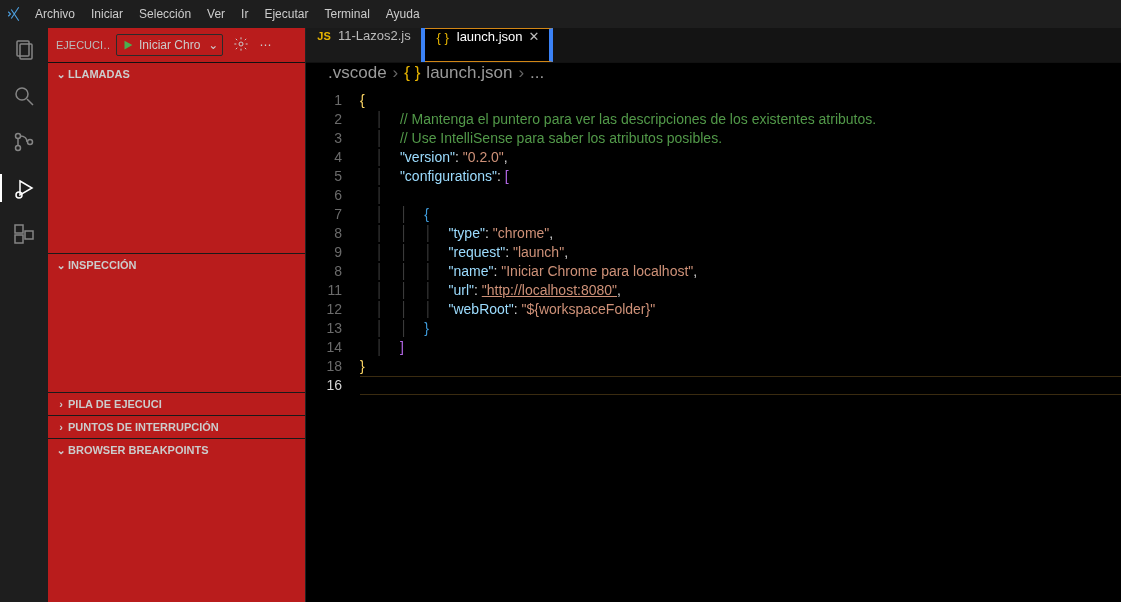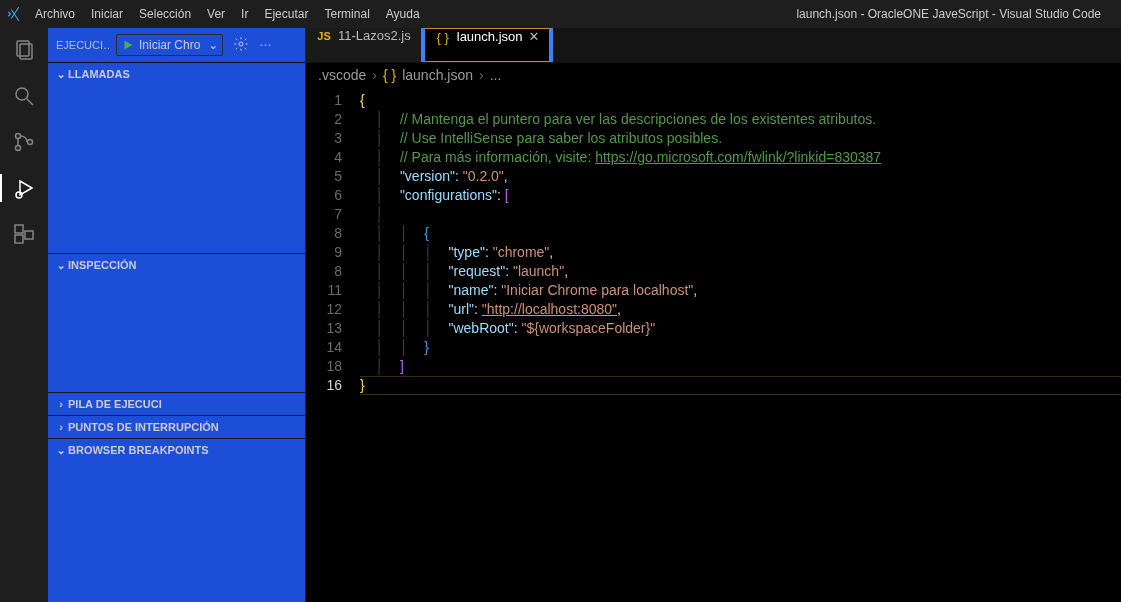--- a/index.html
+++ b/index.html
@@ -9,21 +9,21 @@
 .menu{display:flex;gap:2px}
 .menu span{padding:2px 7px;cursor:pointer}
 .title-center{flex:1;text-align:right;padding-right:14px;color:#ccc;font-size:12px}
 
 .main{display:flex;height:calc(100% - 28px)}
 .activitybar{width:48px;background:#1e1e1e;display:flex;flex-direction:column;align-items:center;padding-top:8px;gap:18px}
 .activitybar .ab-item{color:#858585;cursor:pointer;display:flex;align-items:center;justify-content:center;height:28px;width:48px}
 .activitybar .ab-item.active{color:#fff;border-left:2px solid #fff;padding-left:0}
 .activitybar svg{width:24px;height:24px}
 
-.sidebar{width:258px;background:#1d4ed8;border-right:1px solid #222;display:flex;flex-direction:column}
+.sidebar{width:258px;background:#b91c1c;border-right:1px solid #222;display:flex;flex-direction:column}
 .sb-header{height:35px;display:flex;align-items:center;padding:0 8px;gap:6px;border-bottom:1px solid #111}
 .sb-title{color:#bbb;font-size:11px;flex:0 0 auto;overflow:hidden;white-space:nowrap;width:54px}
 .launch-select{display:flex;align-items:center;border:1px solid #2b2b2b;height:22px;border-radius:2px}
 .play{color:#4caf50;padding:0 4px;display:flex;align-items:center}
 .play svg{width:14px;height:14px}
 .cfgname{color:#ccc;font-size:12px;padding:0 4px 0 0;max-width:78px;overflow:hidden;white-space:nowrap}
 .chev{color:#ccc;padding:0 4px}
 .gear{color:#ccc;margin-left:4px}
 .dots{color:#ccc;margin-left:4px}
 
@@ -34,21 +34,21 @@
 
 .editor{flex:1;background:#000;display:flex;flex-direction:column;min-width:0}
 .tabs{height:35px;background:#141414;display:flex;align-items:stretch;border-bottom:1px solid #111}
 .tab{display:flex;align-items:flex-start;padding:0 10px;gap:6px;color:#bbb;font-size:13px;border-right:4px solid #3b82f6;cursor:pointer;background:#1a1a1a}
 .tab.active{background:#000;color:#fff;border-top:1px solid #d18616;border-bottom:1px solid #d18616}
 .tab .close{color:#bbb;font-size:13px}
 .tab .ic{width:16px;height:16px;display:flex;align-items:center;justify-content:center}
 .ic-js{color:#e6b400;font-weight:700;font-size:11px}
 .ic-json{color:#e6b400}
 
-.breadcrumb{height:24px;display:flex;align-items:center;padding:0 12px;gap:6px;color:#9a9a9a;font-size:14px}
+.breadcrumb{height:24px;display:flex;align-items:flex-start;padding:0 22px;gap:6px;color:#9a9a9a;font-size:17px}
 .breadcrumb .sep{color:#666}
 
 .code{flex:1;display:flex;font-family:"Consolas","Courier New",monospace;font-size:14px;line-height:19px;overflow:hidden}
 .gutter{width:54px;text-align:right;color:#6b6b6b;padding-right:18px;padding-top:4px}
 .gutter .ln{height:19px}
 .gutter .ln.cur{color:#d4d4d4}
 .codelines{flex:1;padding-top:4px;position:relative}
 .line{height:19px;white-space:pre}
 .hl{position:absolute;left:0;right:0;height:19px;border-top:1px solid #3a2b10;border-bottom:1px solid #3a2b10;top:calc(4px + 15*19px);pointer-events:none}
 
@@ -77,21 +77,20 @@
   <div class="menu">
     <span>Archivo</span>
     <span>Iniciar</span>
     <span>Selección</span>
     <span>Ver</span>
     <span>Ir</span>
     <span>Ejecutar</span>
     <span>Terminal</span>
     <span>Ayuda</span>
   </div>
-  <div class="title-center">launch.json - OracleONE JaveScript - Visual Studio Code</div>
 </div>
 
 <div class="main">
   <div class="activitybar">
     <div class="ab-item">
         <svg viewBox="0 0 24 24">
           <rect x="5" y="3" width="12" height="15" rx="1"></rect>
           <rect x="8" y="6" width="12" height="15" rx="1"></rect>
         </svg>
       </div>
@@ -216,21 +215,20 @@
           <div class="ln">13</div>
           <div class="ln">14</div>
           <div class="ln">18</div>
           <div class="ln cur">16</div>
         </div>
       <div class="codelines">
         <div class="hl"></div>
         <div class="line"><span class="p-brace">{</span></div>
         <div class="line">    <span class="guide">│</span>    <span class="cmt">// Mantenga el puntero para ver las descripciones de los existentes atributos.</span></div>
         <div class="line">    <span class="guide">│</span>    <span class="cmt">// Use IntelliSense para saber los atributos posibles.</span></div>
-        <div class="line">    <span class="guide">│</span>    <span class="cmt">// Para más información, visite: </span><span class="urlc">https://go.microsoft.com/fwlink/?linkid=830387</span></div>
         <div class="line">    <span class="guide">│</span>    <span class="key">"version"</span><span class="punc">: </span><span class="str">"0.2.0"</span><span class="punc">,</span></div>
         <div class="line">    <span class="guide">│</span>    <span class="key">"configurations"</span><span class="punc">: </span><span class="p-brace2">[</span></div>
         <div class="line">    <span class="guide">│</span></div>
         <div class="line">    <span class="guide">│</span>    <span class="guide">│</span>    <span class="p-brace3">{</span></div>
         <div class="line">    <span class="guide">│</span>    <span class="guide">│</span>    <span class="guide">│</span>    <span class="key">"type"</span><span class="punc">: </span><span class="str">"chrome"</span><span class="punc">,</span></div>
         <div class="line">    <span class="guide">│</span>    <span class="guide">│</span>    <span class="guide">│</span>    <span class="key">"request"</span><span class="punc">: </span><span class="str">"launch"</span><span class="punc">,</span></div>
         <div class="line">    <span class="guide">│</span>    <span class="guide">│</span>    <span class="guide">│</span>    <span class="key">"name"</span><span class="punc">: </span><span class="str">"Iniciar Chrome para localhost"</span><span class="punc">,</span></div>
         <div class="line">    <span class="guide">│</span>    <span class="guide">│</span>    <span class="guide">│</span>    <span class="key">"url"</span><span class="punc">: </span><span class="url">"http://localhost:8080"</span><span class="punc">,</span></div>
         <div class="line">    <span class="guide">│</span>    <span class="guide">│</span>    <span class="guide">│</span>    <span class="key">"webRoot"</span><span class="punc">: </span><span class="str">"${workspaceFolder}"</span></div>
         <div class="line">    <span class="guide">│</span>    <span class="guide">│</span>    <span class="p-brace3">}</span></div>

